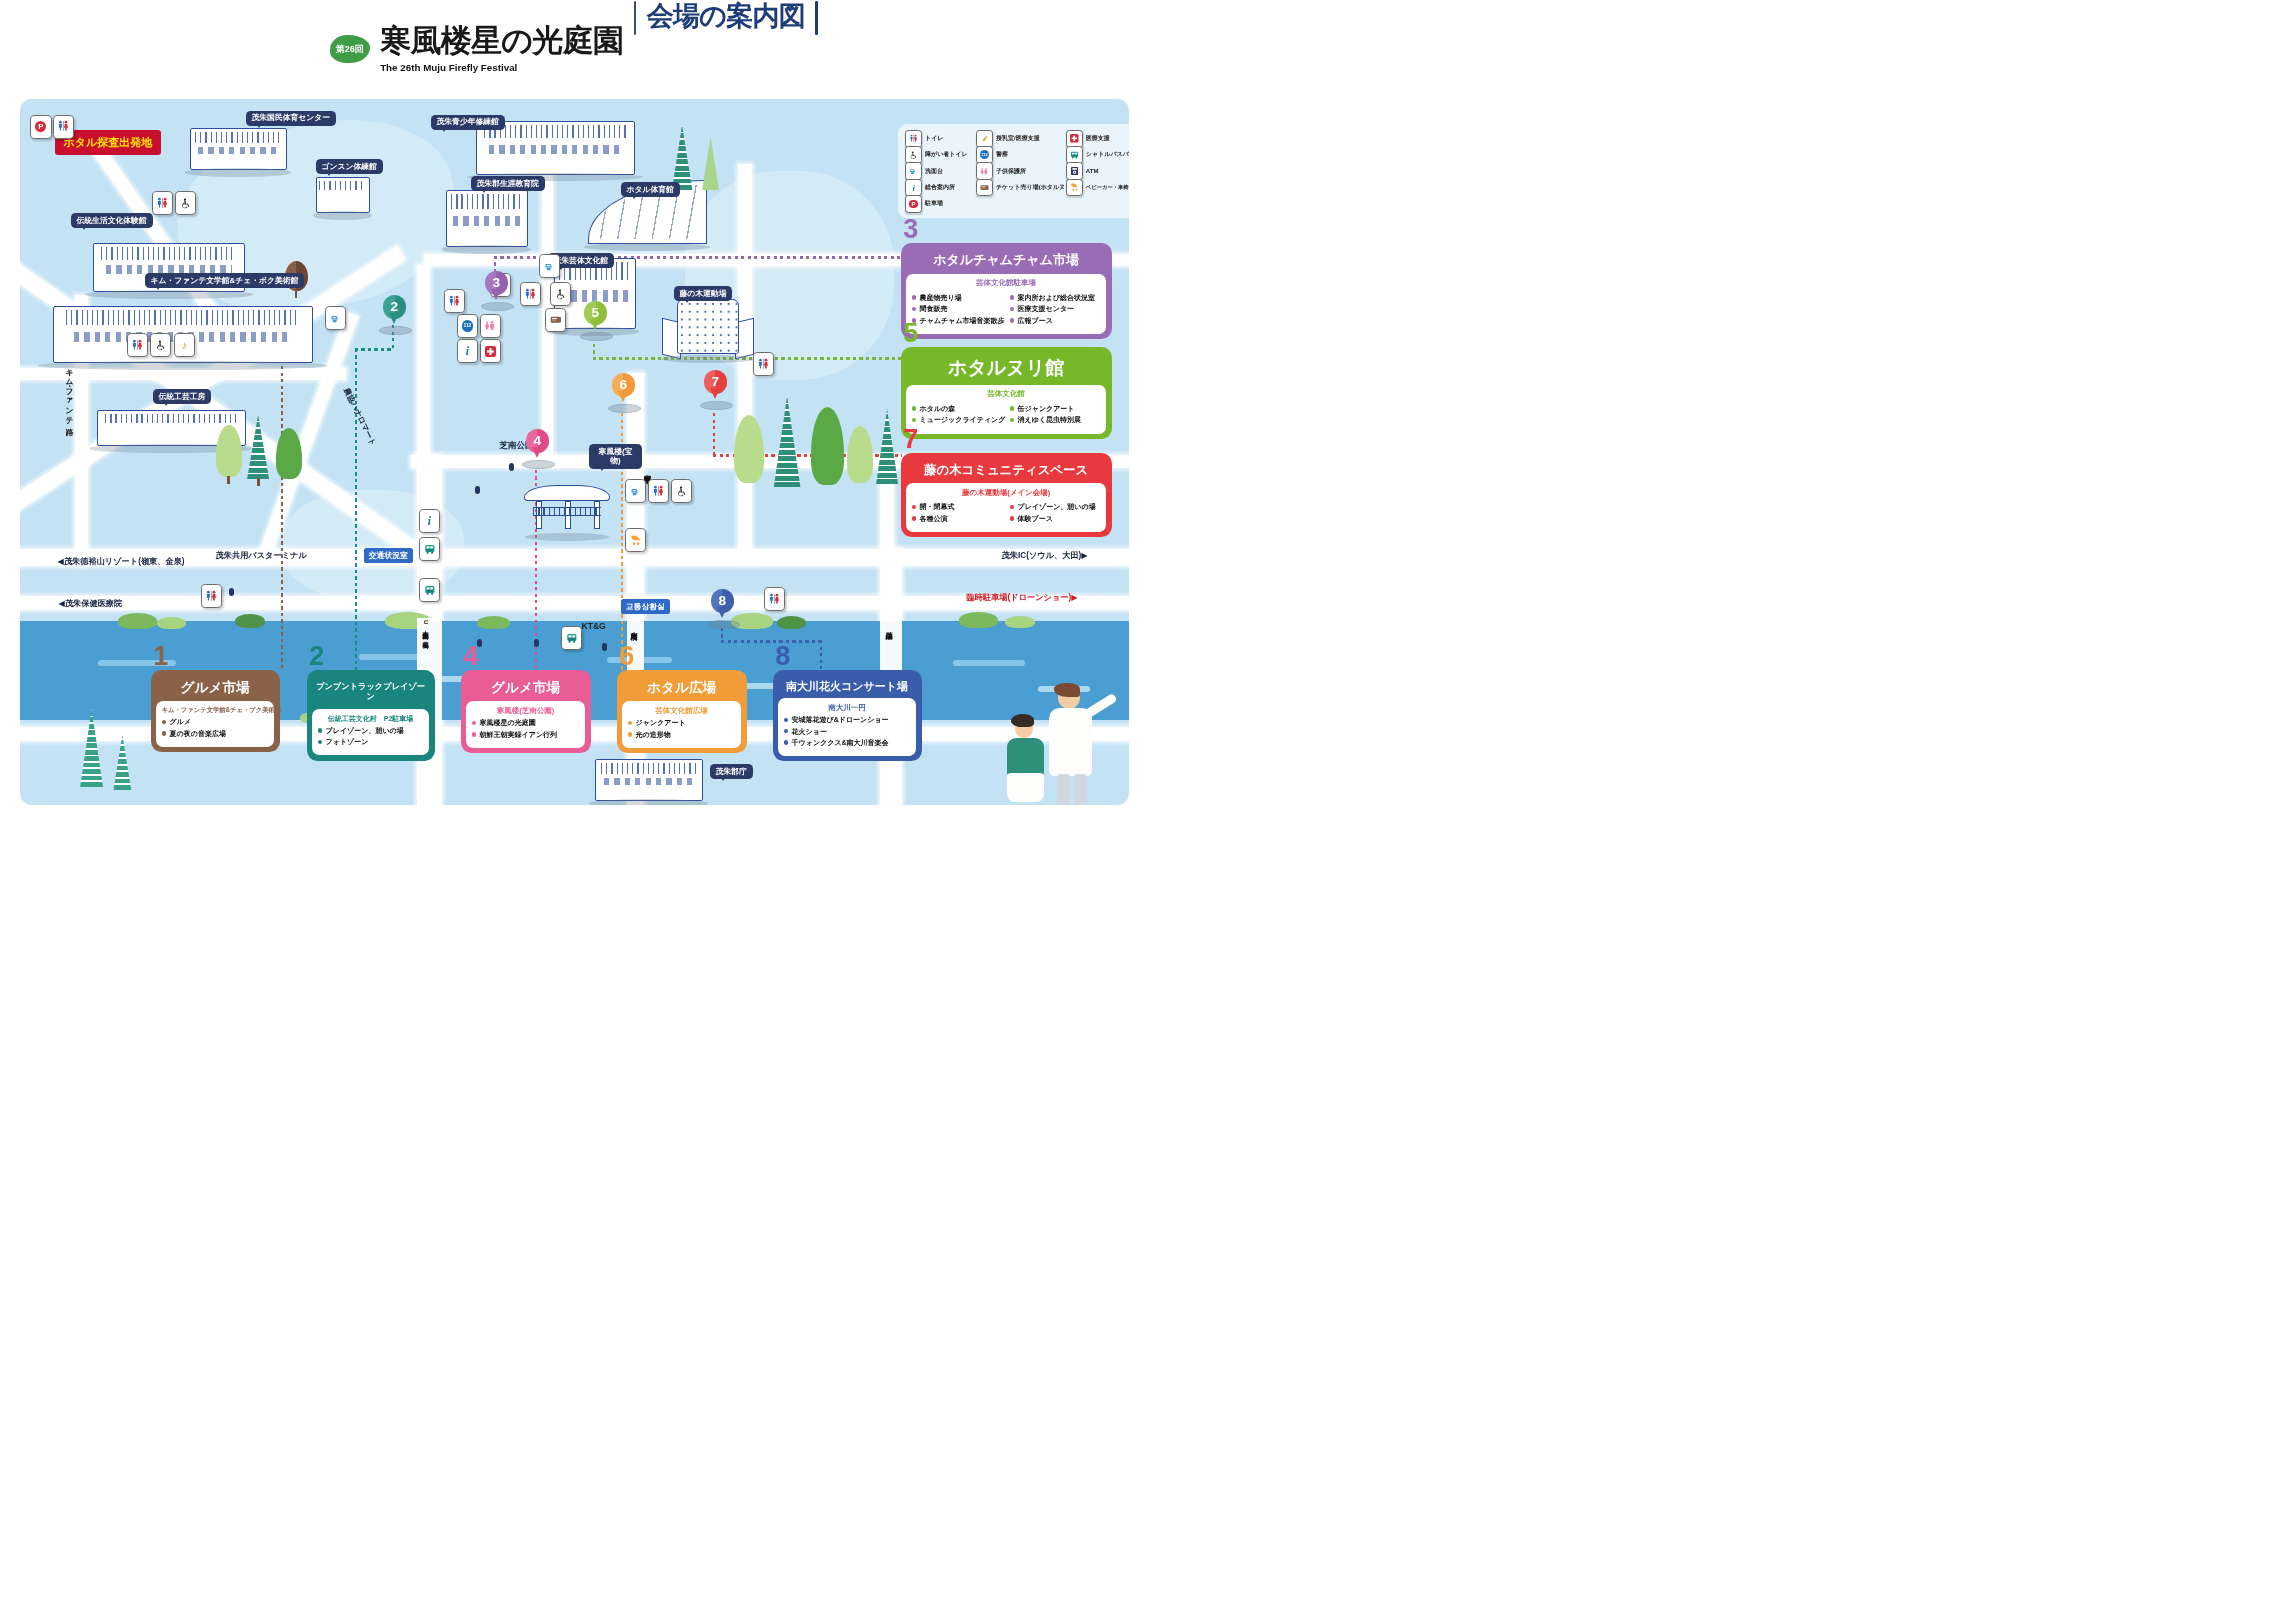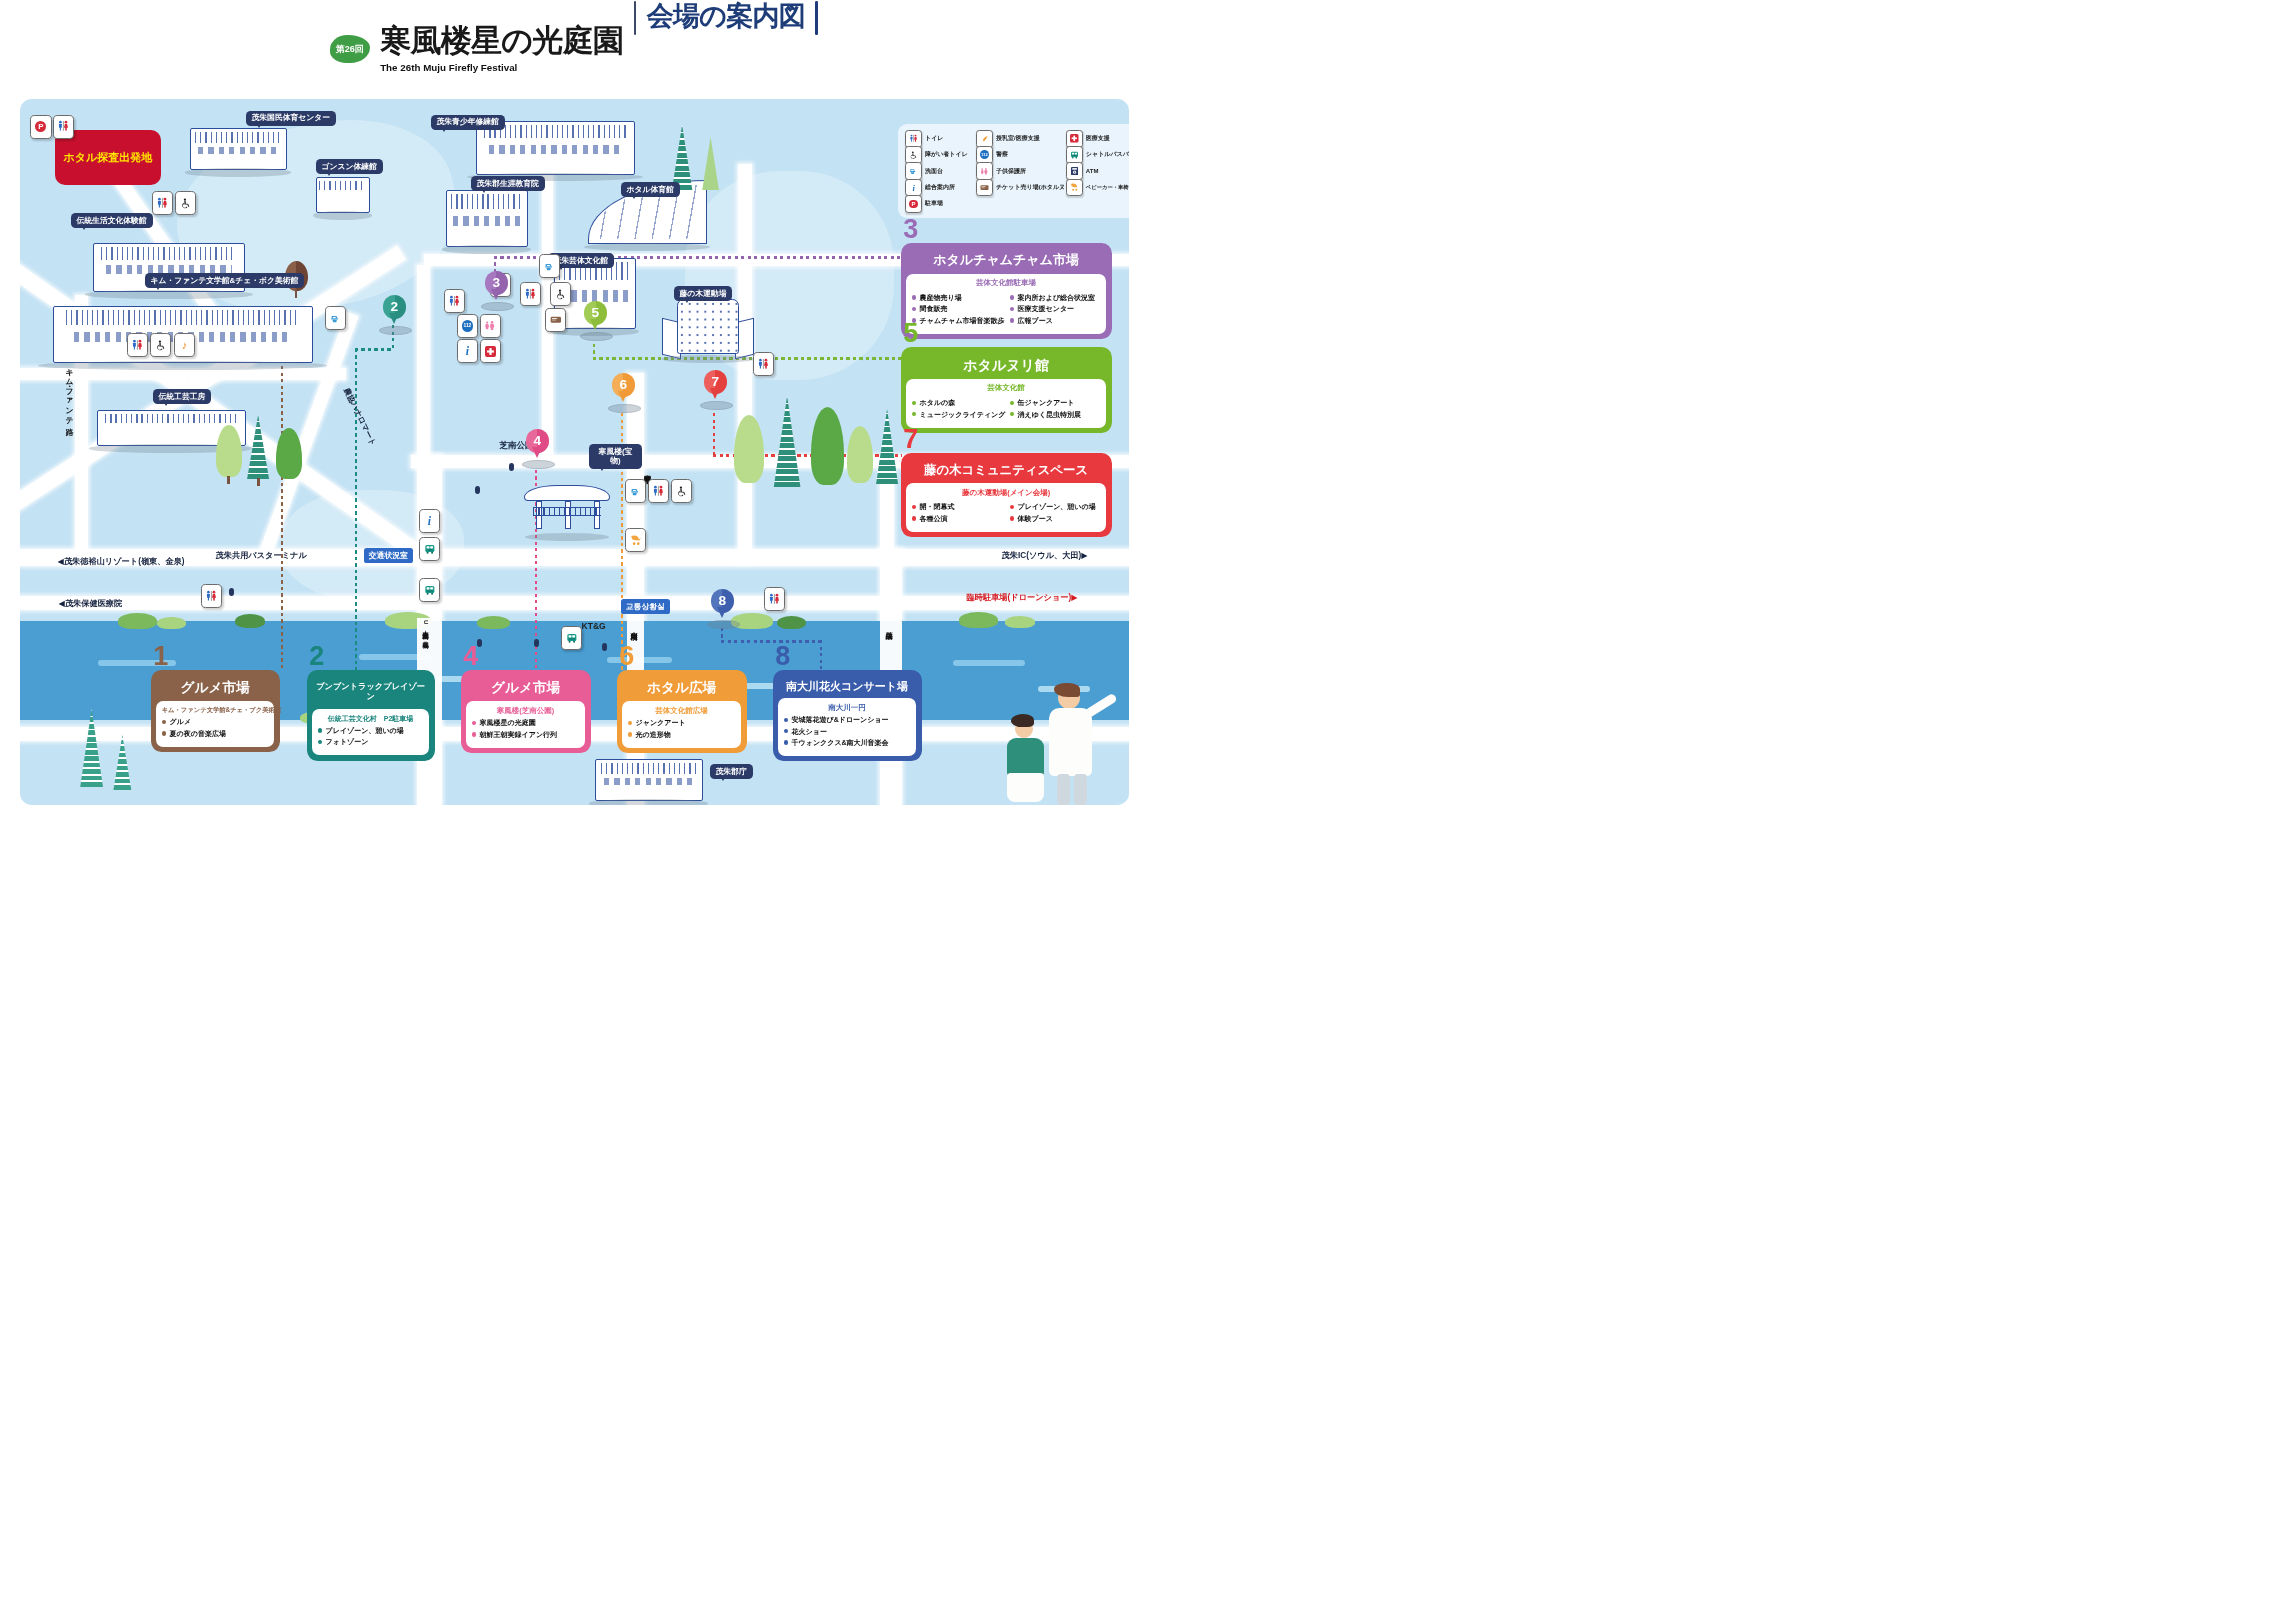--- a/index.html
+++ b/index.html
@@ -44,21 +44,21 @@
   .stage::after{content:"";position:absolute;left:-5%;right:-5%;bottom:-8.5px;height:7.8px;background:rgba(105,125,140,.30);border-radius:50%;}
   .pagoda{position:absolute;}
   .p-roof{position:absolute;top:0;left:-6.5px;right:-6.5px;height:14.4px;background:#fff;border:1.3px solid #2c4c9c;border-radius:50% 50% 5.2px 5.2px/95% 95% 5.2px 5.2px;}
   .p-col{position:absolute;top:15.7px;bottom:3.9px;width:4.6px;background:#fff;border:1.3px solid #2c4c9c;}
   .p-rail{position:absolute;top:45%;left:2.6px;right:2.6px;height:7.8px;border-top:1.3px solid #2c4c9c;border-bottom:1.3px solid #2c4c9c;background:repeating-linear-gradient(90deg,#2c4c9c 0 1.3px,transparent 1.3px 5.2px);}
   .pagoda::after{content:"";position:absolute;left:-8%;right:-8%;bottom:-7.8px;height:7.8px;background:rgba(105,125,140,.30);border-radius:50%;}
   
   .plabel{position:absolute;background:#2b3a66;color:#fff;font-weight:700;font-size:7.8px;line-height:1.25;padding:2.6px 5.9px;border-radius:4.6px;white-space:nowrap;z-index:6;}
   .plabel::after{content:"";position:absolute;left:10.4px;bottom:-5.2px;border:3.3px solid transparent;border-top:5.9px solid #2b3a66;}
   .plabel.center{text-align:center;}
-  .start-badge{position:absolute;background:#c8102e;color:#ffe400;font-weight:900;font-size:11px;padding:20px 9px;border-radius:10px;z-index:6;}
+  .start-badge{position:absolute;background:#c8102e;color:#ffe400;font-weight:900;font-size:11px;padding:5px 9px;border-radius:3px;z-index:6;}
   .bluebadge{position:absolute;background:#2f6bc6;color:#fff;font-weight:700;font-size:7.8px;padding:2px 5.2px;border-radius:2.6px;z-index:6;white-space:nowrap;}
   .maptext{position:absolute;font-weight:700;color:#16233f;white-space:nowrap;z-index:5;}
   .maptext.red{color:#d41920;}
   .vtext{position:absolute;writing-mode:vertical-rl;font-weight:700;color:#111;z-index:5;letter-spacing:0.7px;}
   .dotnavy{position:absolute;width:5.9px;height:7.8px;background:#24355e;border-radius:50%;z-index:4;}
   
   .pin{position:absolute;width:23.5px;height:23.5px;border-radius:50%;background:linear-gradient(90deg,var(--c1) 50%,var(--c) 50%);color:#fff;font-size:13.7px;font-weight:900;line-height:23.5px;text-align:center;z-index:7;}
   .pin::after{content:"";position:absolute;left:50%;top:18px;transform:translateX(-50%);border:5.9px solid transparent;border-top:11px solid var(--c);}
   .pin::before{content:"";position:absolute;left:-3.9px;top:31px;width:31px;height:7.2px;background:rgba(110,130,145,.35);border-radius:50%;border:1.3px solid rgba(110,130,145,.25);}
   
@@ -659,21 +659,21 @@
               <span class="b"></span>
               <span>広報ブース</span>
             </div>
         </div>
       </div>
     </div>
   </div>
 
   <div class="ibox" style="--c:#76b82a;left:881px;top:248px;width:211px;">
     <div class="ibox-num">5</div>
-    <div class="ibox-head" style="font-size:14px;">ホタルヌリ館</div>
+    <div class="ibox-head" style="font-size:19px;">ホタルヌリ館</div>
     <div class="ibox-body">
       <div class="ibox-sub">芸体文化館</div>
       <div class="cols">
         <div>
           <div class="item">
               <span class="b"></span>
               <span>ホタルの森</span>
             </div>
           <div class="item">
               <span class="b"></span>

